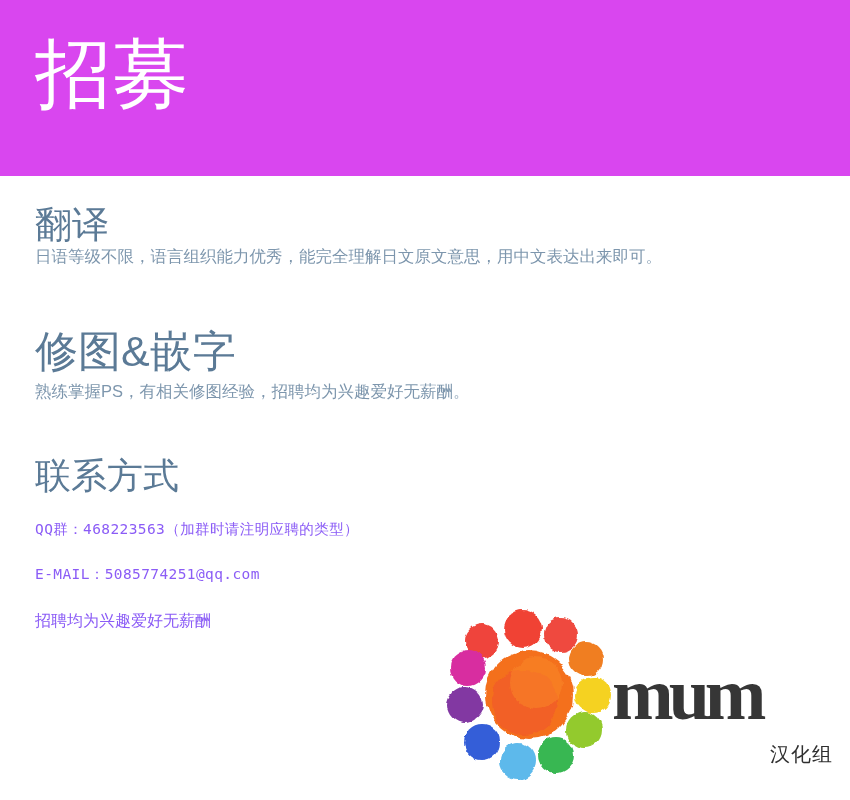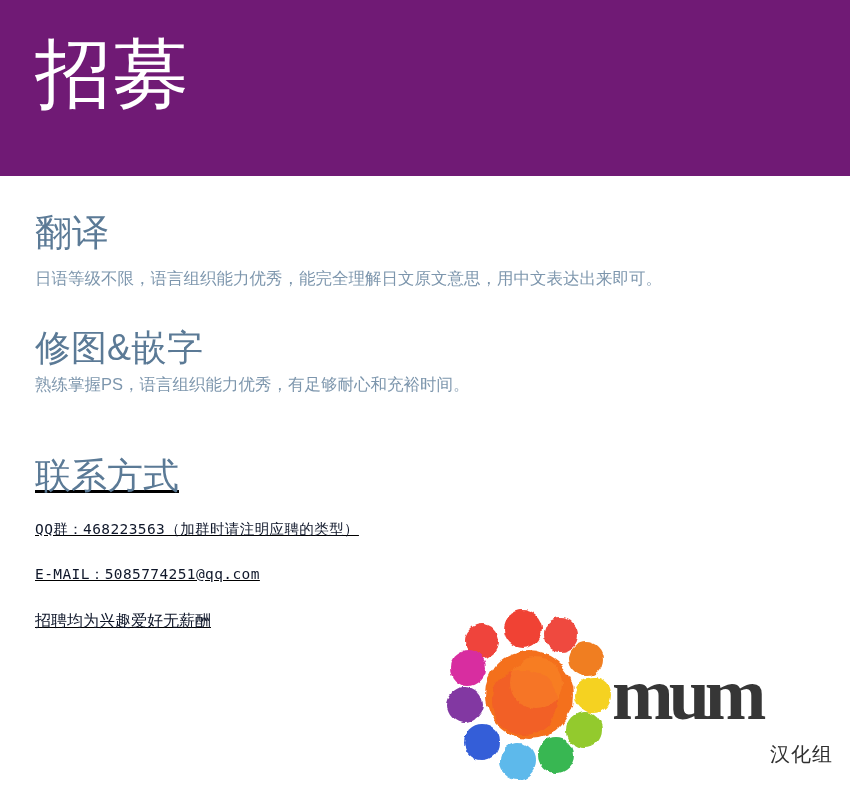--- a/index.html
+++ b/index.html
@@ -15,21 +15,21 @@
     font-family: "Liberation Sans", "DejaVu Sans", sans-serif;
   }
 
   
   .header-band {
     position: absolute;
     left: 0;
     top: 0;
     width: 850px;
     height: 176px;
-    background: #701a75;
+    background: #d946ef;
   }
   .header-title {
     position: absolute;
     left: 35px;
     top: 36px;
     font-size: 76px;
     line-height: 1.0;
     letter-spacing: 2px;
     color: #ffffff;
     font-weight: 400;
@@ -55,35 +55,35 @@
     line-height: 1.05;
   }
   .section-body {
     color: #7d96ad;
     font-weight: 400;
     line-height: 1.35;
     white-space: nowrap;
   }
 
   
-  #sec-translate { top: 38px; }
+  #sec-translate { top: 30px; }
   #sec-translate .section-title { font-size: 37px; }
-  #sec-translate .section-body  { font-size: 16.5px; margin-top: 14px; }
+  #sec-translate .section-body  { font-size: 16.5px; }
 
   
   #sec-retouch { top: 153px; }
-  #sec-retouch .section-title { font-size: 36px; }
+  #sec-retouch .section-title { font-size: 43px; }
   #sec-retouch .section-body  { font-size: 16.5px; margin-top: 6px; }
 
   
-  #sec-contact { top: 281px; text-decoration: underline; }
+  #sec-contact { top: 281px; }
   #sec-contact .section-title { font-size: 36px; }
   .contact-lines { margin-top: 5px; }
   .contact-line {
-    color: #0f172a;
+    color: #8b5cf6;
     font-size: 16px;
     line-height: 1.45;
     white-space: nowrap;
     margin-top: 24px;
   }
   .contact-line.mono {
     font-family: "DejaVu Sans Mono", "Liberation Mono", monospace;
     font-size: 14.5px;
     letter-spacing: 0.4px;
   }
@@ -135,21 +135,21 @@
 
 <div class="content">
 
   <div class="section" id="sec-translate">
     <div class="section-title">翻译</div>
     <div class="section-body">日语等级不限，语言组织能力优秀，能完全理解日文原文意思，用中文表达出来即可。</div>
   </div>
 
   <div class="section" id="sec-retouch">
     <div class="section-title">修图&amp;嵌字</div>
-    <div class="section-body">熟练掌握PS，语言组织能力优秀，有足够耐心和充裕时间。</div>
+    <div class="section-body">熟练掌握PS，有相关修图经验，招聘均为兴趣爱好无薪酬。</div>
   </div>
 
   <div class="section" id="sec-contact">
     <div class="section-title">联系方式</div>
     <div class="contact-lines">
       <div class="contact-line mono">QQ群：468223563（加群时请注明应聘的类型）</div>
       <div class="contact-line mono">E-MAIL：5085774251@qq.com</div>
       <div class="contact-line">招聘均为兴趣爱好无薪酬</div>
     </div>
   </div>

